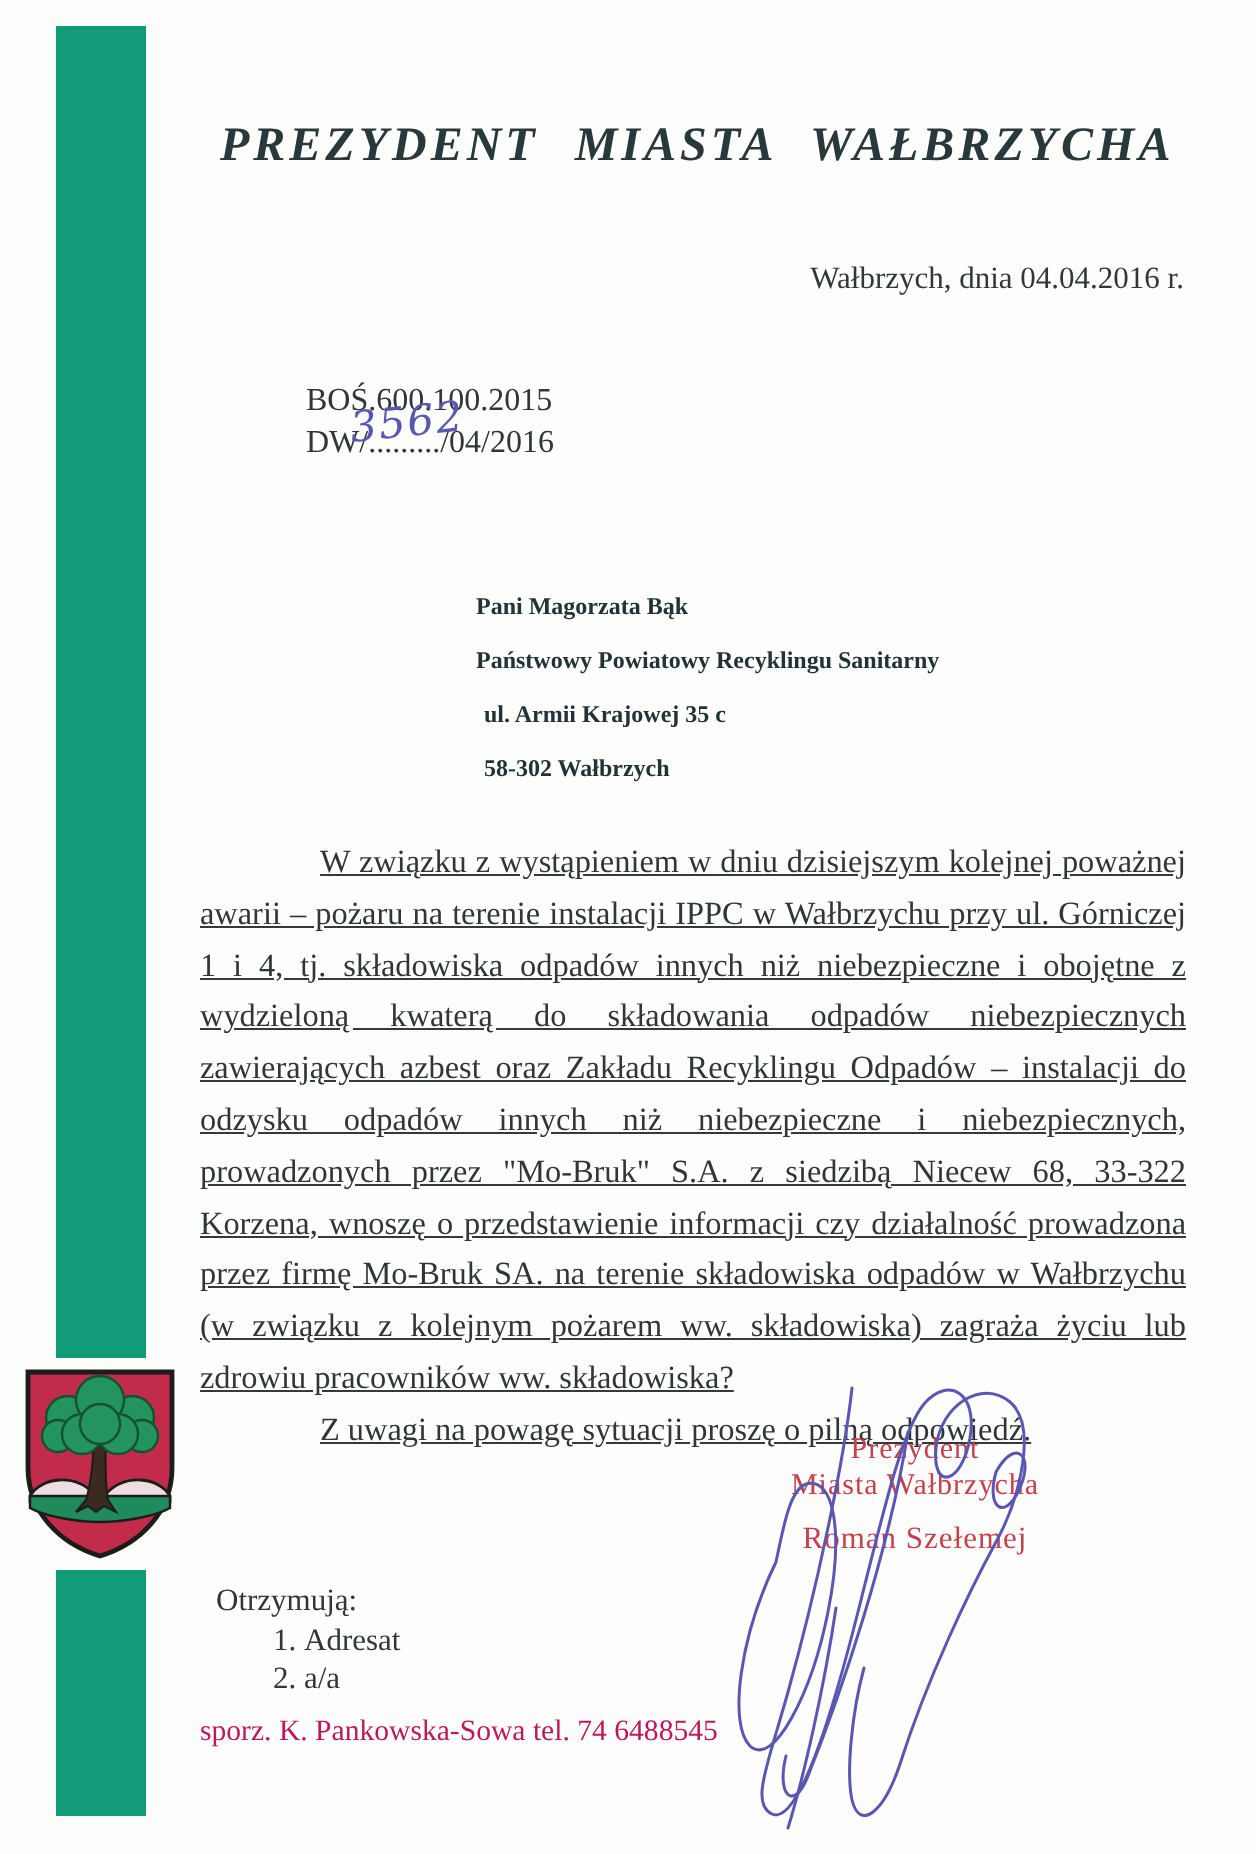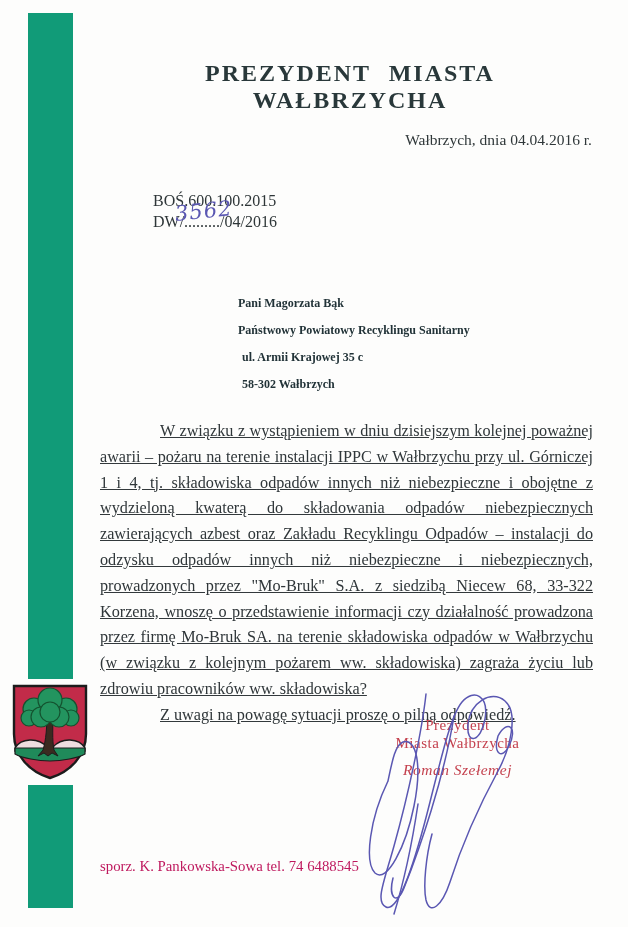--- a/index.html
+++ b/index.html
@@ -7,22 +7,22 @@
     position:relative;width:628px;height:927px;background:#fdfdfc;
     margin:0 auto;overflow:hidden;
     font-family:"Liberation Serif", serif;color:#33393c;
   }
   
   .accent-bar{position:absolute;left:28px;top:13px;width:45px;height:895px;background:#119b78;}
   .crest-gap{position:absolute;left:24px;top:679px;width:53px;height:106px;background:#fdfdfc;}
   .crest{position:absolute;left:8px;top:682px;width:84px;height:100px;}
   
   .letterhead{
-    position:absolute;left:110px;top:60px;width:480px;text-align:center;
-    font-size:24px;font-weight:600;letter-spacing:2px;word-spacing:10px;
+    position:absolute;left:110px;top:60px;width:480px;text-align:left;
+    font-size:24px;font-style:italic;font-weight:600;letter-spacing:2px;word-spacing:10px;
     color:#29383a;margin:0;
   }
   .dateline{position:absolute;right:36px;top:131px;font-size:15.5px;color:#2f3739;}
   .refblock{position:absolute;left:108px;top:190px;font-size:16px;line-height:21px;color:#2e3638;margin-left:45px;}
   .ref-line2{position:relative;}
   .handwritten-number{
     position:absolute;left:22px;top:-10px;
     font-size:21px;font-style:italic;color:#5a57b2;
     transform:rotate(-6deg);letter-spacing:1px;font-family:"DejaVu Serif", serif;
   }
@@ -33,21 +33,21 @@
   
   .body-block{position:absolute;left:100px;top:419px;width:493px;text-decoration:underline;}
   .body-block p{
     margin:0;font-size:16.2px;line-height:25.8px;text-align:justify;color:#2f3639;
     text-indent:60px;
   }
   .body-block p + p{margin-top:0;}
   
   .stamp{position:absolute;left:375px;top:716px;width:165px;text-align:center;
     color:#c4414e;font-size:15px;line-height:18px;letter-spacing:0.5px;}
-  .stamp-signatory{margin-top:9px;font-style:italic;font-size:15.5px;}
+  .stamp-signatory{margin-top:9px;font-size:15.5px;}
   .signature{position:absolute;left:358px;top:686px;width:178px;height:236px;}
   
   .distribution{position:absolute;left:108px;top:792px;font-size:15.5px;color:#2f3739;}
   .distribution ol{margin:2px 0 0 0;padding-left:44px;line-height:18.5px;}
   .footer-note{position:absolute;left:100px;top:858px;font-size:14.8px;color:#be185d;}
 </style>
 </head>
 <body>
 
 <div class="page">
@@ -110,16 +110,23 @@
   <svg class="signature" viewBox="0 0 178 236" aria-hidden="true">
     <g fill="none" stroke="#5a57b2" stroke-width="1.5" stroke-linecap="round">
       <path d="M30,95 C12,132 6,176 17,187 C29,198 48,160 56,120 C64,80 59,52 45,56 C37,59 34,76 30,95"></path>
       <path d="M68,8 C64,45 50,110 36,160 C26,196 17,216 28,221 C41,227 58,172 72,116 C86,60 94,28 104,16 C116,2 131,10 127,33 C123,56 108,60 110,38 C112,17 133,3 147,15 C161,27 152,63 140,85 C127,109 106,152 92,196 C84,220 72,230 68,214 C65,200 68,170 74,148"></path>
       <path d="M140,50 C150,32 160,42 151,60 C144,74 135,68 140,50"></path>
       <path d="M96,30 C86,92 62,162 46,202 C39,220 30,212 35,192"></path>
       <path d="M60,118 C54,158 44,202 36,228"></path>
     </g>
   </svg>
 
+  <div class="distribution">
+    <div>Otrzymują:</div>
+    <ol>
+      <li>Adresat</li>
+      <li>a/a</li>
+    </ol>
+  </div>
 
   <div class="footer-note">sporz. K. Pankowska-Sowa tel. 74 6488545</div>
 
 </div>
 
 </body></html>

